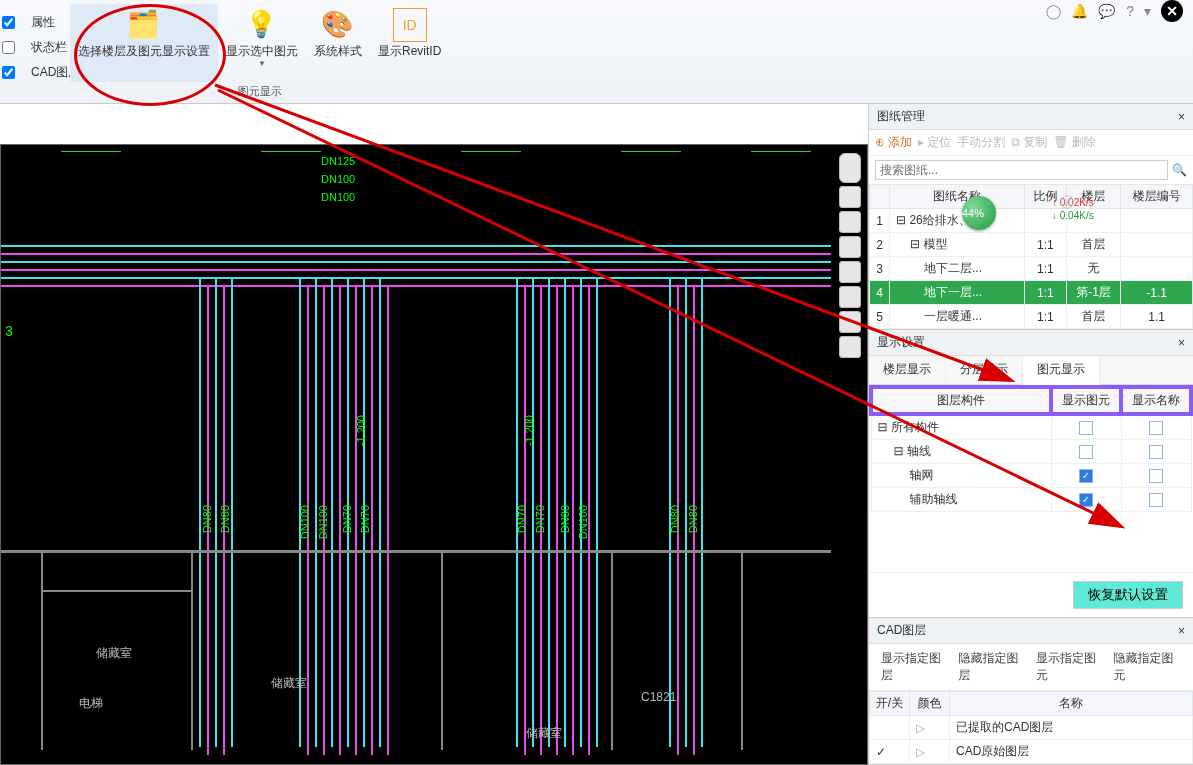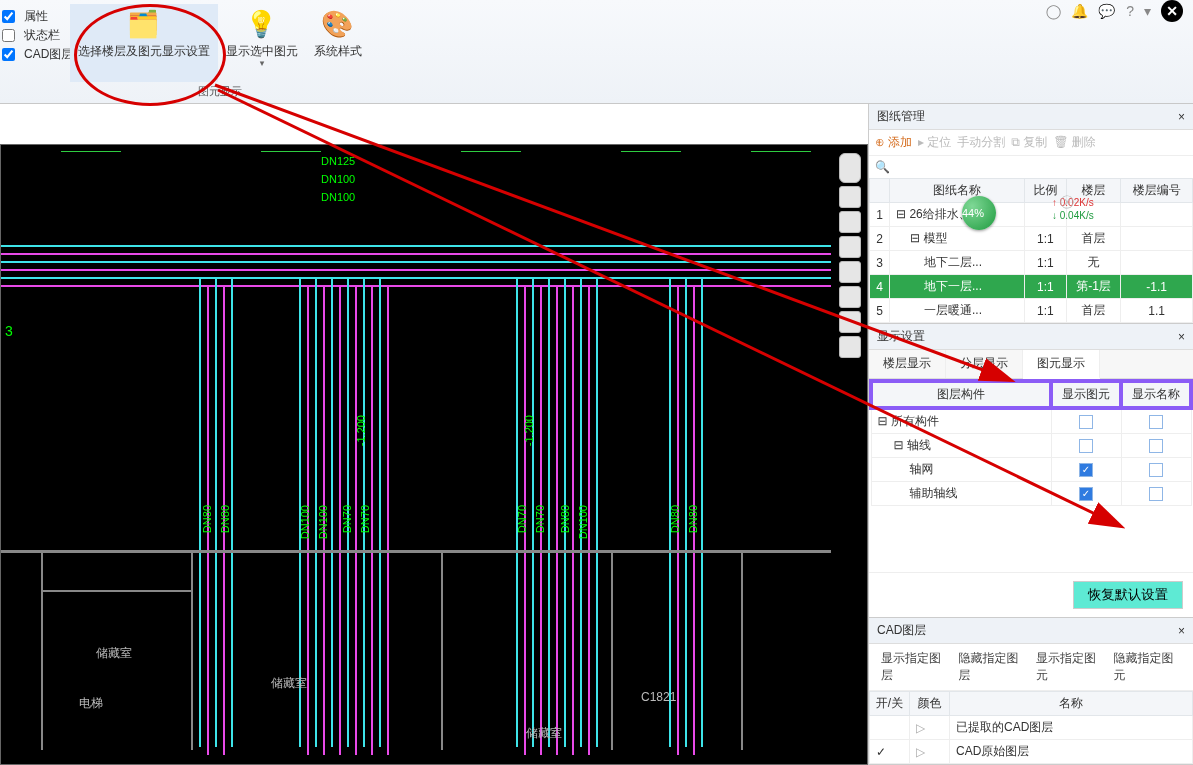--- a/index.html
+++ b/index.html
@@ -2,21 +2,21 @@
 <html><head>
 <meta charset="utf-8">
 <style>
   html,body{margin:0;padding:0;font-family:"Microsoft YaHei",Arial,sans-serif;font-size:12px;color:#333;background:#fff;overflow:hidden}
   *{box-sizing:border-box}
   .app{width:1193px;height:765px;position:relative;background:#fff}
   .topicons{position:absolute;top:0;right:10px;display:flex;align-items:center;gap:10px;font-size:14px;color:#888}
   .topicons .avatar{width:22px;height:22px;border-radius:50%;background:#000;color:#fff;display:flex;align-items:center;justify-content:center;font-weight:bold}
   .ribbon{height:104px;border-bottom:1px solid #c8c8c8;background:linear-gradient(#f7f9fc,#eef2f7);display:flex}
   .ribbon-left{width:70px;border-right:none;padding:6px 2px}
-  .ribbon-left .chk{display:flex;align-items:center;gap:9px;margin:2px 0;white-space:nowrap}
+  .ribbon-left .chk{display:flex;align-items:center;gap:16px;margin:8px 0;white-space:nowrap}
   .ribbon-left .chk input{margin:0}
   .ribbon-group{display:flex;flex-direction:column;align-items:center;justify-content:flex-start;padding:4px 0 0;border-right:1px solid #d6dce3}
   .ribbon-btn{display:flex;flex-direction:column;align-items:center;justify-content:flex-start;width:auto;height:78px;padding:4px 8px 0;text-align:center;line-height:1.2;cursor:default}
   .ribbon-btn .ic{width:34px;height:34px;margin-bottom:2px;display:flex;align-items:center;justify-content:center;font-size:26px}
   .ribbon-group .glabel{font-size:11px;color:#555;margin-top:2px}
   .highlighted{background:#dfeaf7}
   .content{position:absolute;top:104px;left:0;right:0;bottom:0;display:flex}
   .canvas-wrap{flex:1;border:1px solid #666;margin:40px 0 0 0;background:#000;position:relative;overflow:hidden}
   .side{width:325px;background:#f5f5f5;display:flex;flex-direction:column;border-left:1px solid #ccc}
   .panel{border-bottom:1px solid #ccc;background:#fff}
@@ -102,20 +102,24 @@
         </div>
         <div class="ribbon-btn">
           <span class="ic">💡</span>
           <span>显示选中图元</span>
           <span style="font-size:9px;color:#666">▾</span>
         </div>
         <div class="ribbon-btn">
           <span class="ic">🎨</span>
           <span>系统样式</span>
         </div>
+        <div class="ribbon-btn">
+          <span class="ic" style="border:1px solid #f0a030;font-size:14px;padding:4px 2px;color:#f0a030">ID</span>
+          <span>显示RevitID</span>
+        </div>
       </div>
       <div class="glabel">图元显示</div>
     </div>
   </div>
 
   <div class="content">
     <div class="canvas-wrap">
 
       <div class="cadlabel" style="top:10px;left:320px">DN125</div>
       <div class="cadlabel" style="top:28px;left:320px">DN100</div>
@@ -222,20 +226,21 @@
             <span>×</span>
           </div>
         <div class="panel-tb">
           <span style="color:#d46a1a">⊕ <span>添加</span></span>
           <span class="disabled">▸ <span>定位</span></span>
           <span class="disabled"><span>手动分割</span></span>
           <span class="disabled">⧉ <span>复制</span></span>
           <span class="disabled">🗑 <span>删除</span></span>
         </div>
         <div class="search">
+          <input placeholder="搜索图纸..." style="">
           <span style="color:#3a8ee6">🔍</span>
         </div>
         <table class="tbl">
           <thead>
               <tr>
             <th style="width:20px"></th>
             <th>图纸名称</th>
             <th>比例</th>
             <th>楼层</th>
             <th>楼层编号</th>

